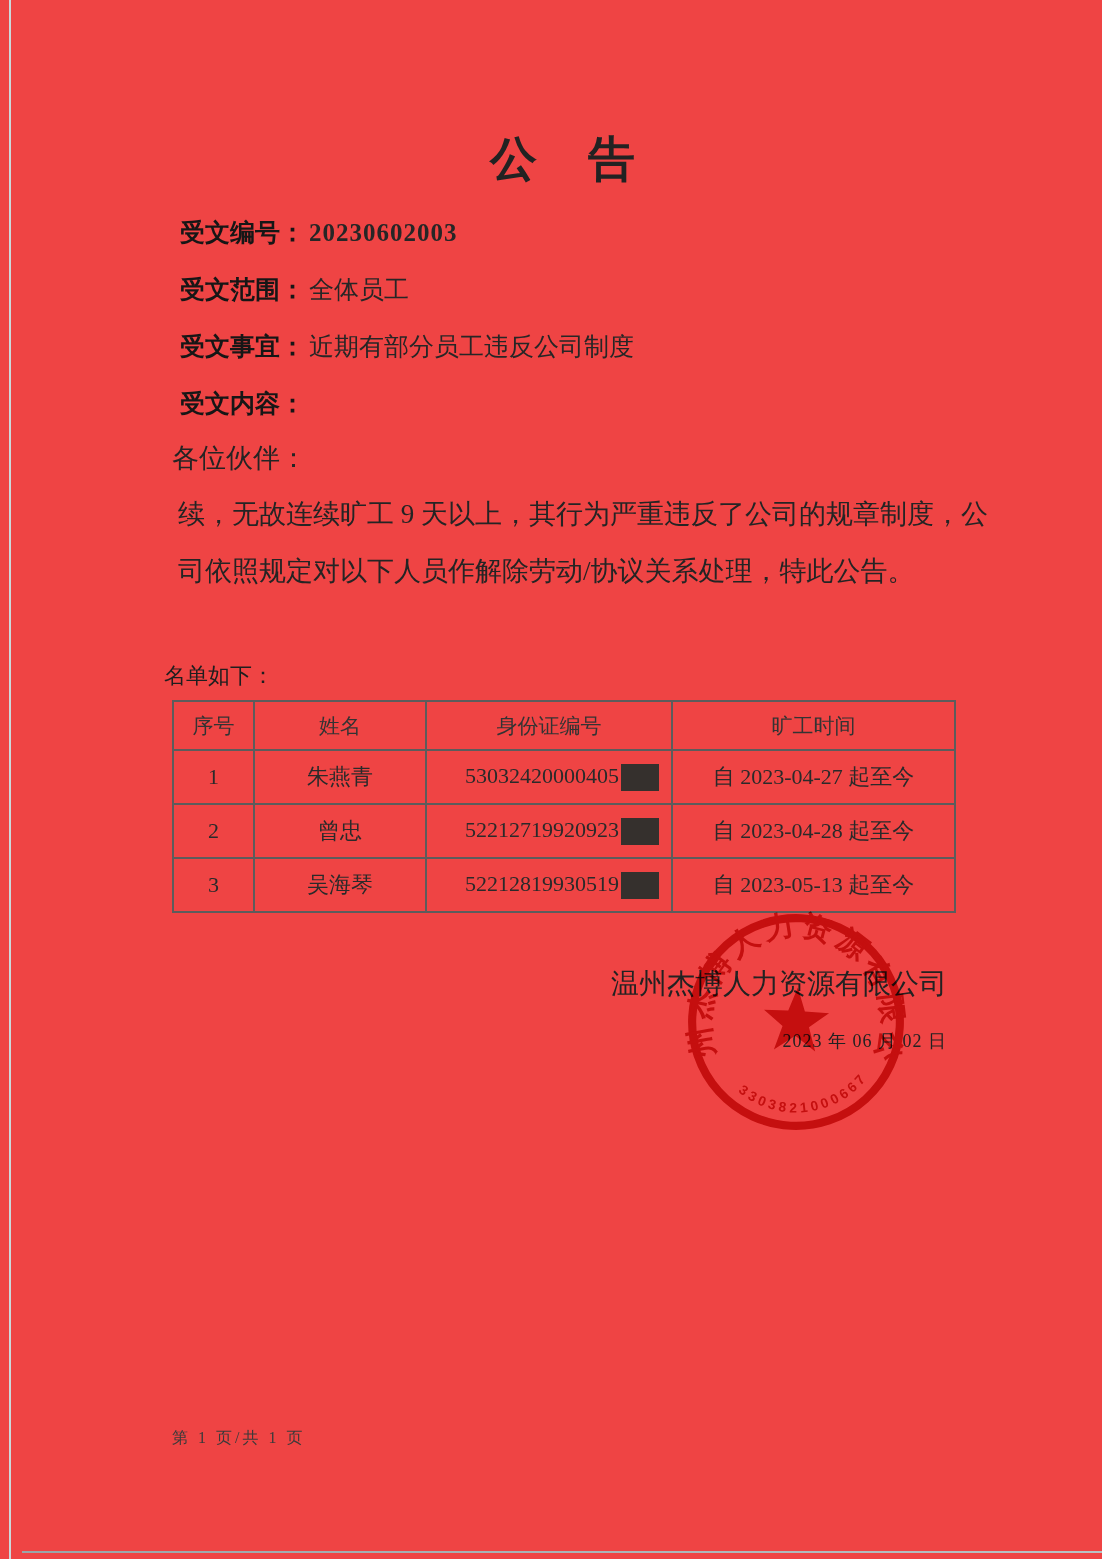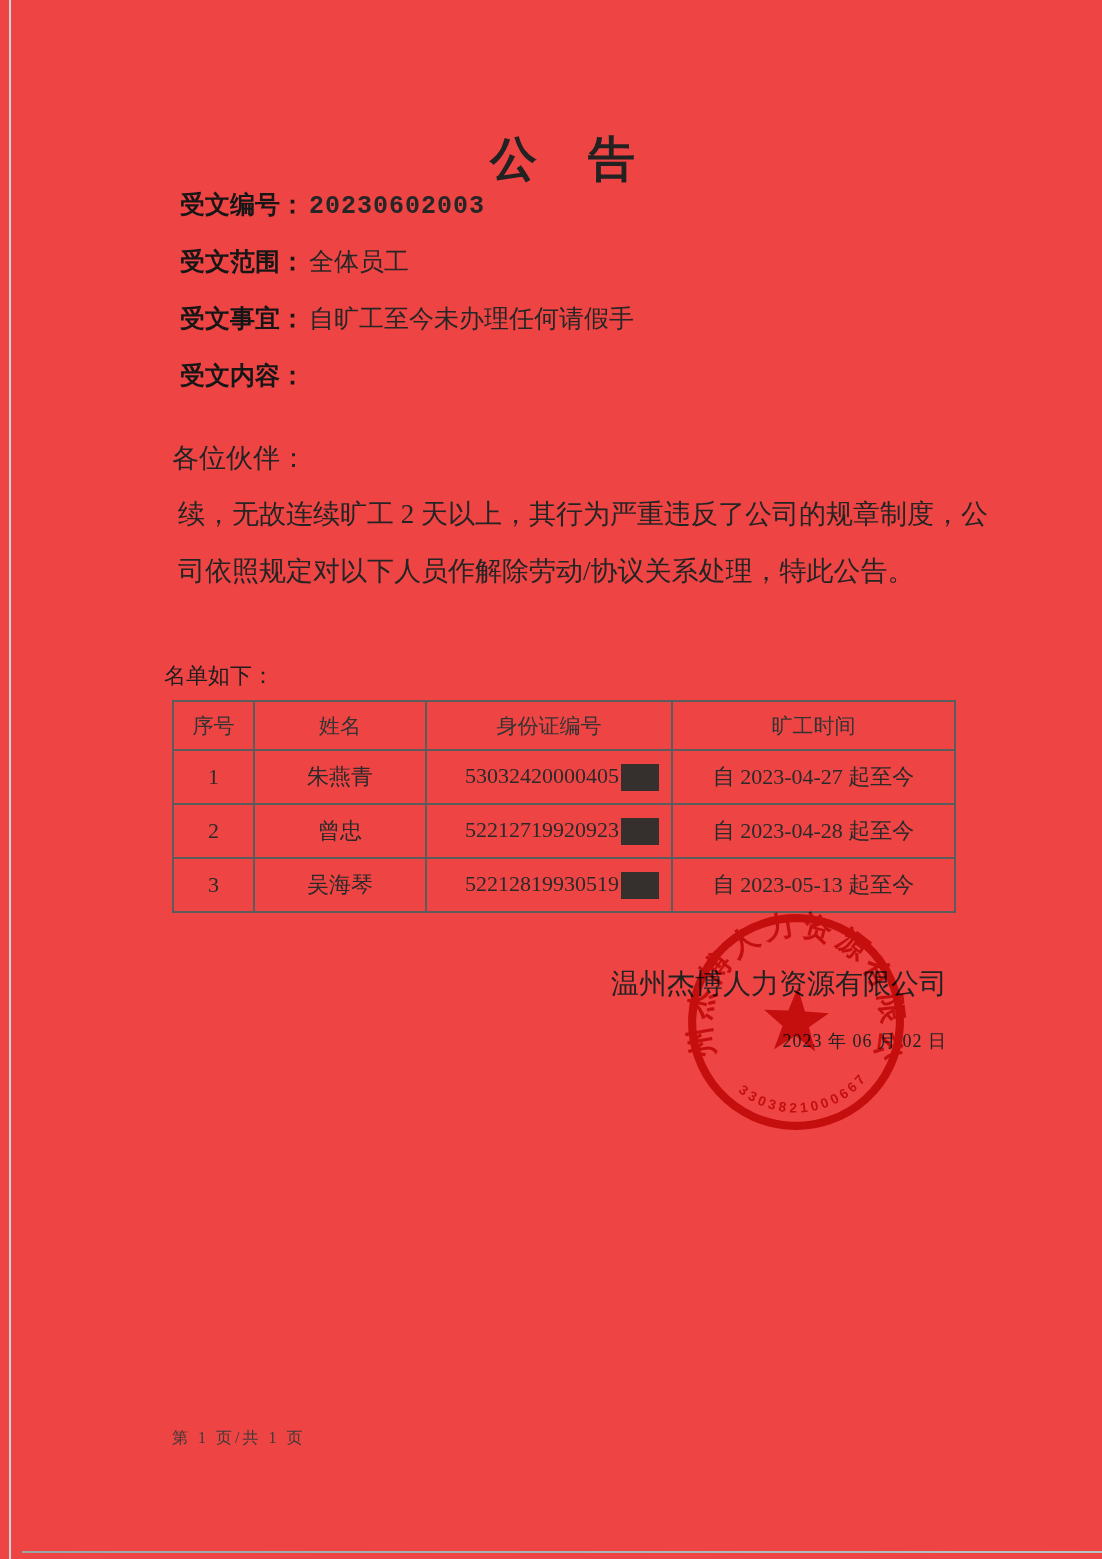--- a/index.html
+++ b/index.html
@@ -34,21 +34,21 @@
   .doc-title {
     position: absolute;
     top: 128px; left: 172px; width: 783px;
     text-align: center;
     font-size: 47px;
     font-weight: bold;
     letter-spacing: 2px;
     color: #222;
   }
 
-  .fields { position: absolute; left: 180px; top: 190px; font-family: Liberation Mono, monospace; }
+  .fields { position: absolute; left: 180px; top: 216px; }
   .field-row { height: 57px; font-size: 25px; line-height: 34px; white-space: nowrap; }
   .field-label { font-weight: bold; color: #161616; }
   .field-value { margin-left: 4px; color: #262626; }
   .field-row.bold-value .field-value { font-weight: bold; letter-spacing: 1px; }
 
   .salutation {
     position: absolute; left: 172px; top: 440px;
     font-size: 27px; color: #242424;
   }
 
@@ -122,31 +122,31 @@
   <div class="doc-title">公　告</div>
 
   <div class="fields">
     <div class="field-row bold-value">
       <span class="field-label">受文编号：</span><span class="field-value">20230602003</span>
     </div>
     <div class="field-row">
       <span class="field-label">受文范围：</span><span class="field-value">全体员工</span>
     </div>
     <div class="field-row">
-      <span class="field-label">受文事宜：</span><span class="field-value">自旷工至今未办理任何请假手</span>
+      <span class="field-label">受文事宜：</span><span class="field-value">近期有部分员工违反公司制度</span>
     </div>
     <div class="field-row">
       <span class="field-label">受文内容：</span><span class="field-value"></span>
     </div>
   </div>
 
   <div class="salutation">各位伙伴：</div>
 
   <div class="paragraph">
-    <div class="line">续，无故连续旷工 2 天以上，其行为严重违反了公司的规章制度，公</div>
+    <div class="line">续，无故连续旷工 9 天以上，其行为严重违反了公司的规章制度，公</div>
     <div class="line">司依照规定对以下人员作解除劳动/协议关系处理，特此公告。</div>
   </div>
 
   <div class="list-intro">名单如下：</div>
 
   <table class="roster">
     <colgroup>
         <col class="c1">
         <col class="c2">
         <col class="c3">

